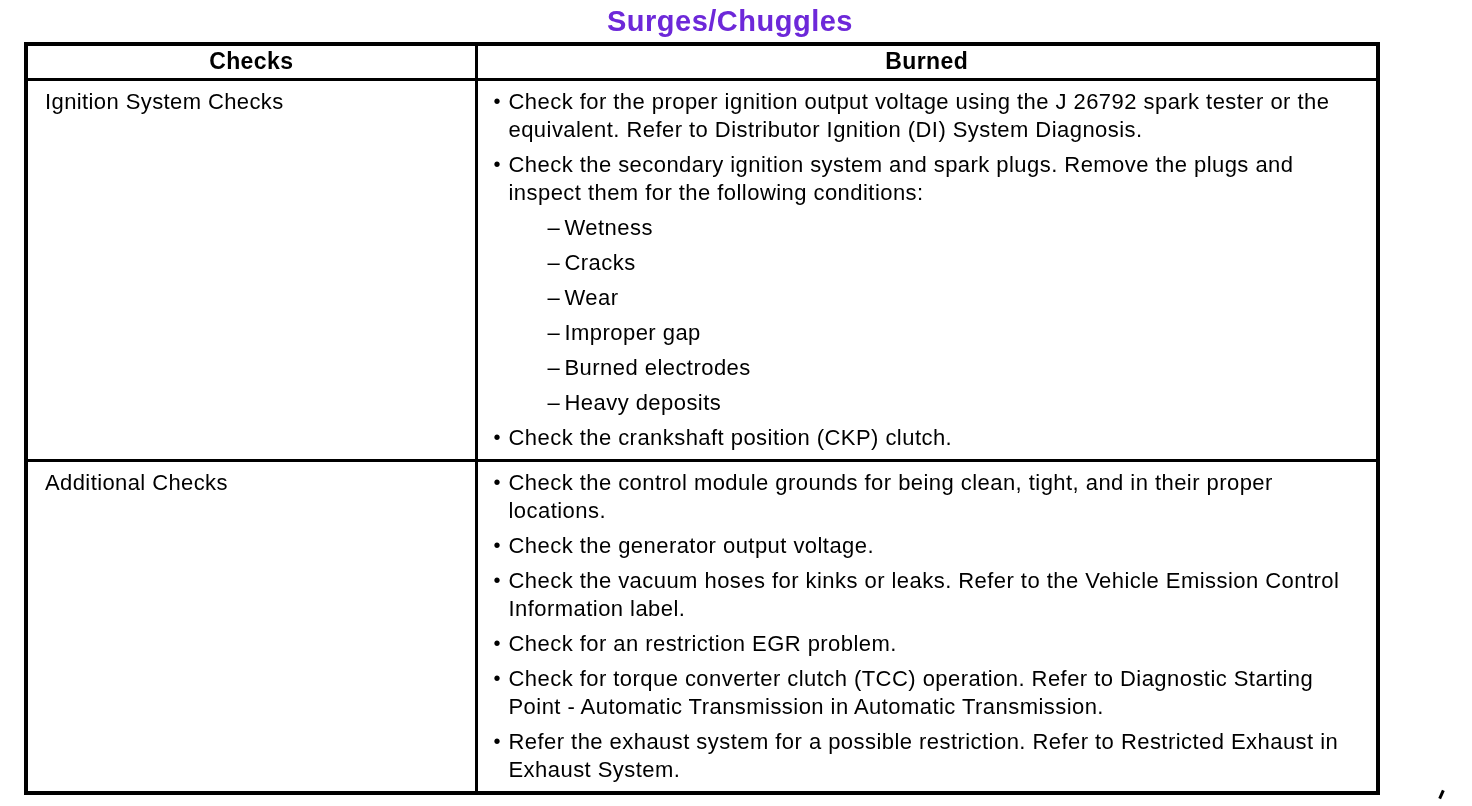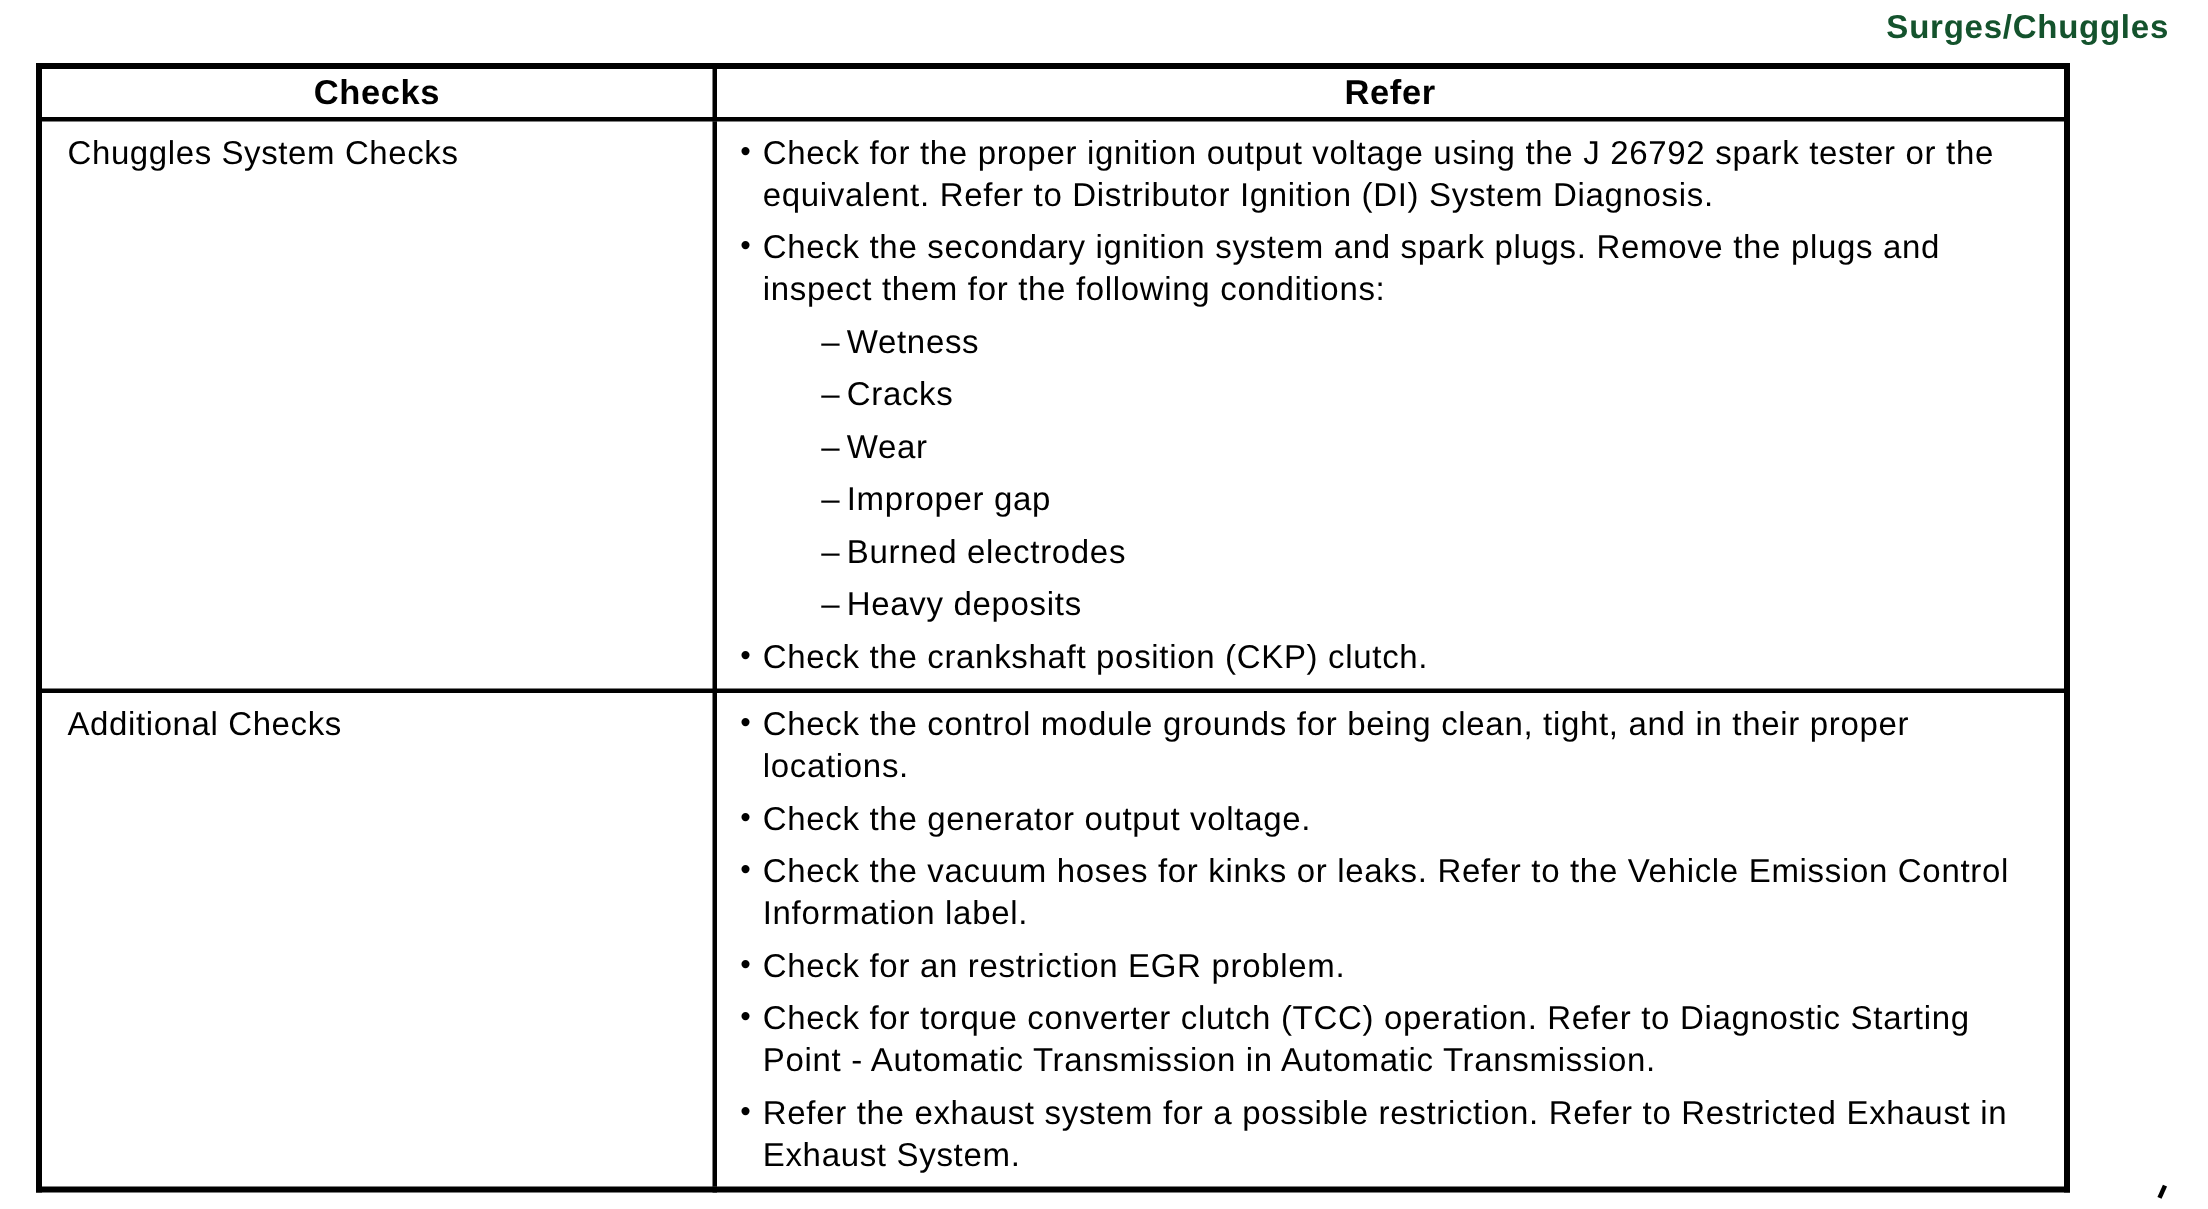--- a/index.html
+++ b/index.html
@@ -8,25 +8,25 @@
     background: #ffffff;
     font-family: "Liberation Sans", sans-serif;
     color: #000;
     overflow: hidden;
     position: relative;
   }
   .title {
     position: absolute;
     left: 14px; top: 5px;
     width: 1432px;
-    text-align: right;
-    font-size: 22px;
+    text-align: center;
+    font-size: 29px;
     font-weight: bold;
     letter-spacing: 0.5px;
-    color: #14532d;
+    color: #6d28d9;
   }
   table.diag-table {
     position: absolute;
     left: 24px; top: 42px;
     width: 1356px;
     border-collapse: collapse;
     table-layout: fixed;
     background: #fff;
     border: 4px solid #000;
   }
@@ -94,26 +94,26 @@
 <div class="title">Surges/Chuggles</div>
 
 <table class="diag-table">
   <colgroup>
     <col class="col-checks">
     <col class="col-action">
   </colgroup>
   <thead>
     <tr>
       <th>Checks</th>
-      <th>Refer</th>
+      <th>Burned</th>
     </tr>
   </thead>
   <tbody id="tbody">
       <tr class="row-1">
-        <td class="check-cell">Chuggles System Checks</td>
+        <td class="check-cell">Ignition System Checks</td>
         <td class="action-cell">
           <div class="action-item"><span class="marker">•</span><span class="txt"><span>Check for the proper ignition output voltage using the </span><span class="it">J 26792</span><span> spark tester or the equivalent. Refer to </span><span class="it">Distributor Ignition (DI) System Diagnosis</span><span>.</span></span></div>
           <div class="action-item"><span class="marker">•</span><span class="txt"><span>Check the secondary ignition system and spark plugs. Remove the plugs and inspect them for the following conditions:</span></span><div class="sub-list">
               <div class="sub-item"><span class="marker">–</span><span class="txt">Wetness</span></div>
               <div class="sub-item"><span class="marker">–</span><span class="txt">Cracks</span></div>
               <div class="sub-item"><span class="marker">–</span><span class="txt">Wear</span></div>
               <div class="sub-item"><span class="marker">–</span><span class="txt">Improper gap</span></div>
               <div class="sub-item"><span class="marker">–</span><span class="txt">Burned electrodes</span></div>
               <div class="sub-item"><span class="marker">–</span><span class="txt">Heavy deposits</span></div>
             </div></div>

